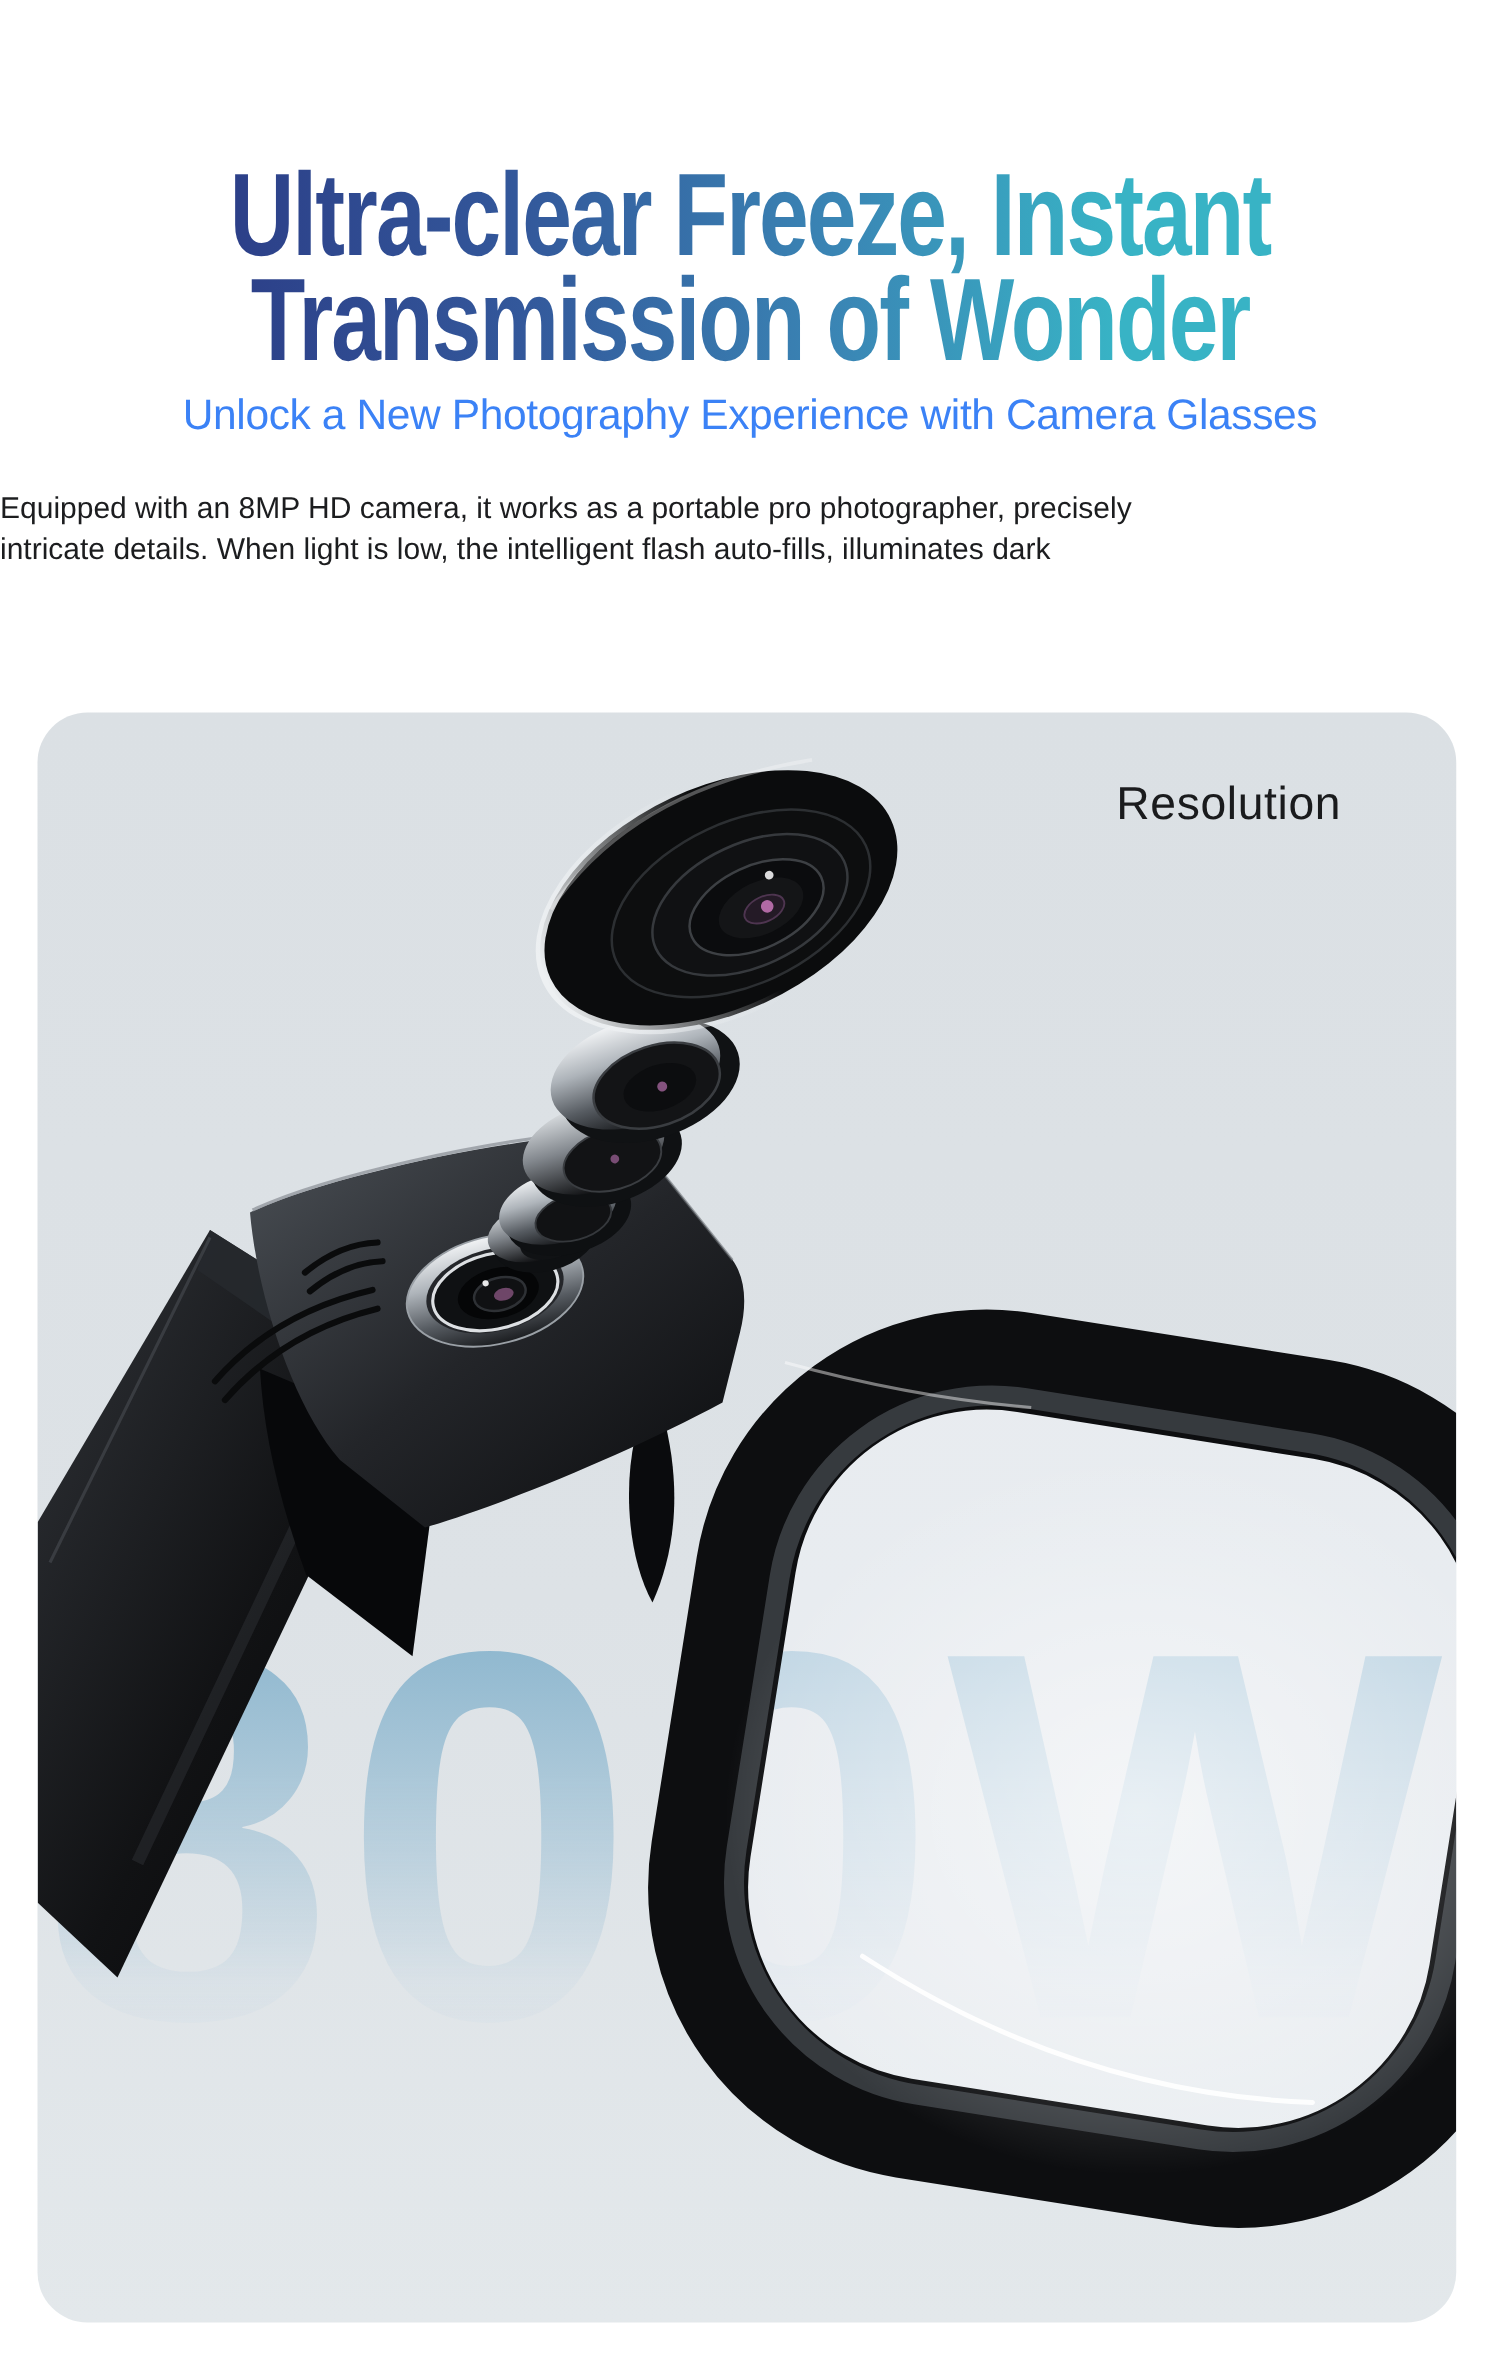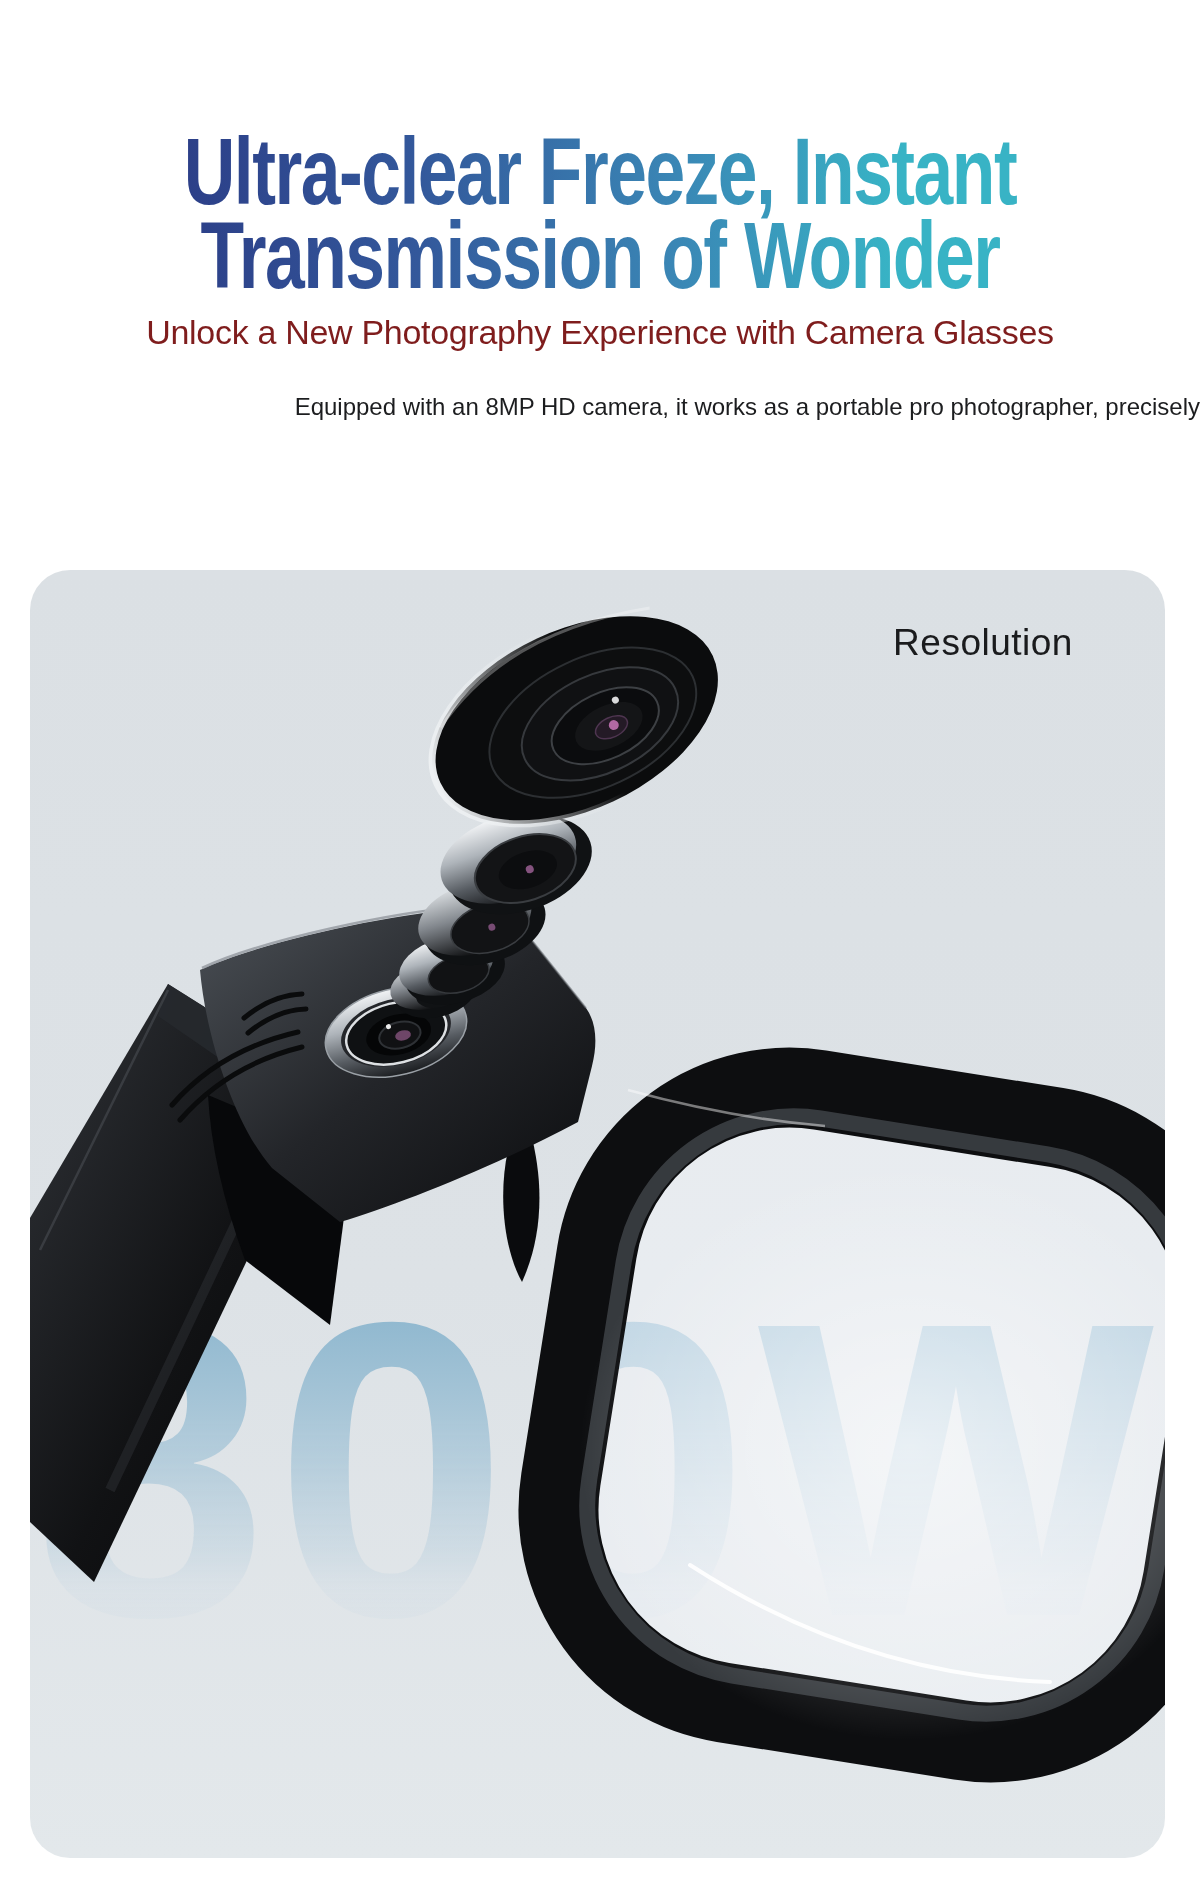--- a/index.html
+++ b/index.html
@@ -9,24 +9,24 @@
   
   .headline{
     position:absolute;top:130px;left:0;width:100%;
     text-align:center;font-weight:700;font-size:94px;line-height:84px;
     letter-spacing:-2px;transform:scaleX(0.76);transform-origin:50% 0;
     background:linear-gradient(90deg,#2c3f88 4%,#33589b 30%,#3a86b5 58%,#38b3c5 82%);
     -webkit-background-clip:text;background-clip:text;color:transparent;
   }
   .subtitle{
     position:absolute;top:312px;left:0;width:100%;text-align:center;
-    font-size:34px;line-height:40px;color:#7f1d1d;letter-spacing:-0.3px;
+    font-size:34px;line-height:40px;color:#3b82f6;letter-spacing:-0.3px;
   }
   .para{
-    position:absolute;top:390px;left:0;width:100%;text-align:right;
+    position:absolute;top:390px;left:0;width:100%;text-align:left;
     font-size:24px;line-height:33px;color:#1c1d1f;
   }
   .para div{white-space:nowrap;}
 
   
   .panel{
     position:absolute;left:30px;top:570px;width:1135px;height:1288px;
     border-radius:40px;overflow:hidden;
     background:linear-gradient(180deg,#dbe0e4 0%,#dde2e6 55%,#e3e8eb 100%);
   }
@@ -55,20 +55,21 @@
 
   <div class="headline">
     <div>Ultra-clear Freeze, Instant</div>
     <div>Transmission of Wonder</div>
   </div>
 
   <div class="subtitle">Unlock a New Photography Experience with Camera Glasses</div>
 
   <div class="para">
     <div>Equipped with an 8MP HD camera, it works as a portable pro photographer, precisely</div>
+    <div>intricate details. When light is low, the intelligent flash auto-fills, illuminates dark</div>
   </div>
 
   <div class="panel">
 
     <div class="watermark">800W</div>
 
     <div class="res-label">Resolution</div>
 
     <svg class="glasses-svg" viewBox="0 0 1135 1288">
       <defs>

